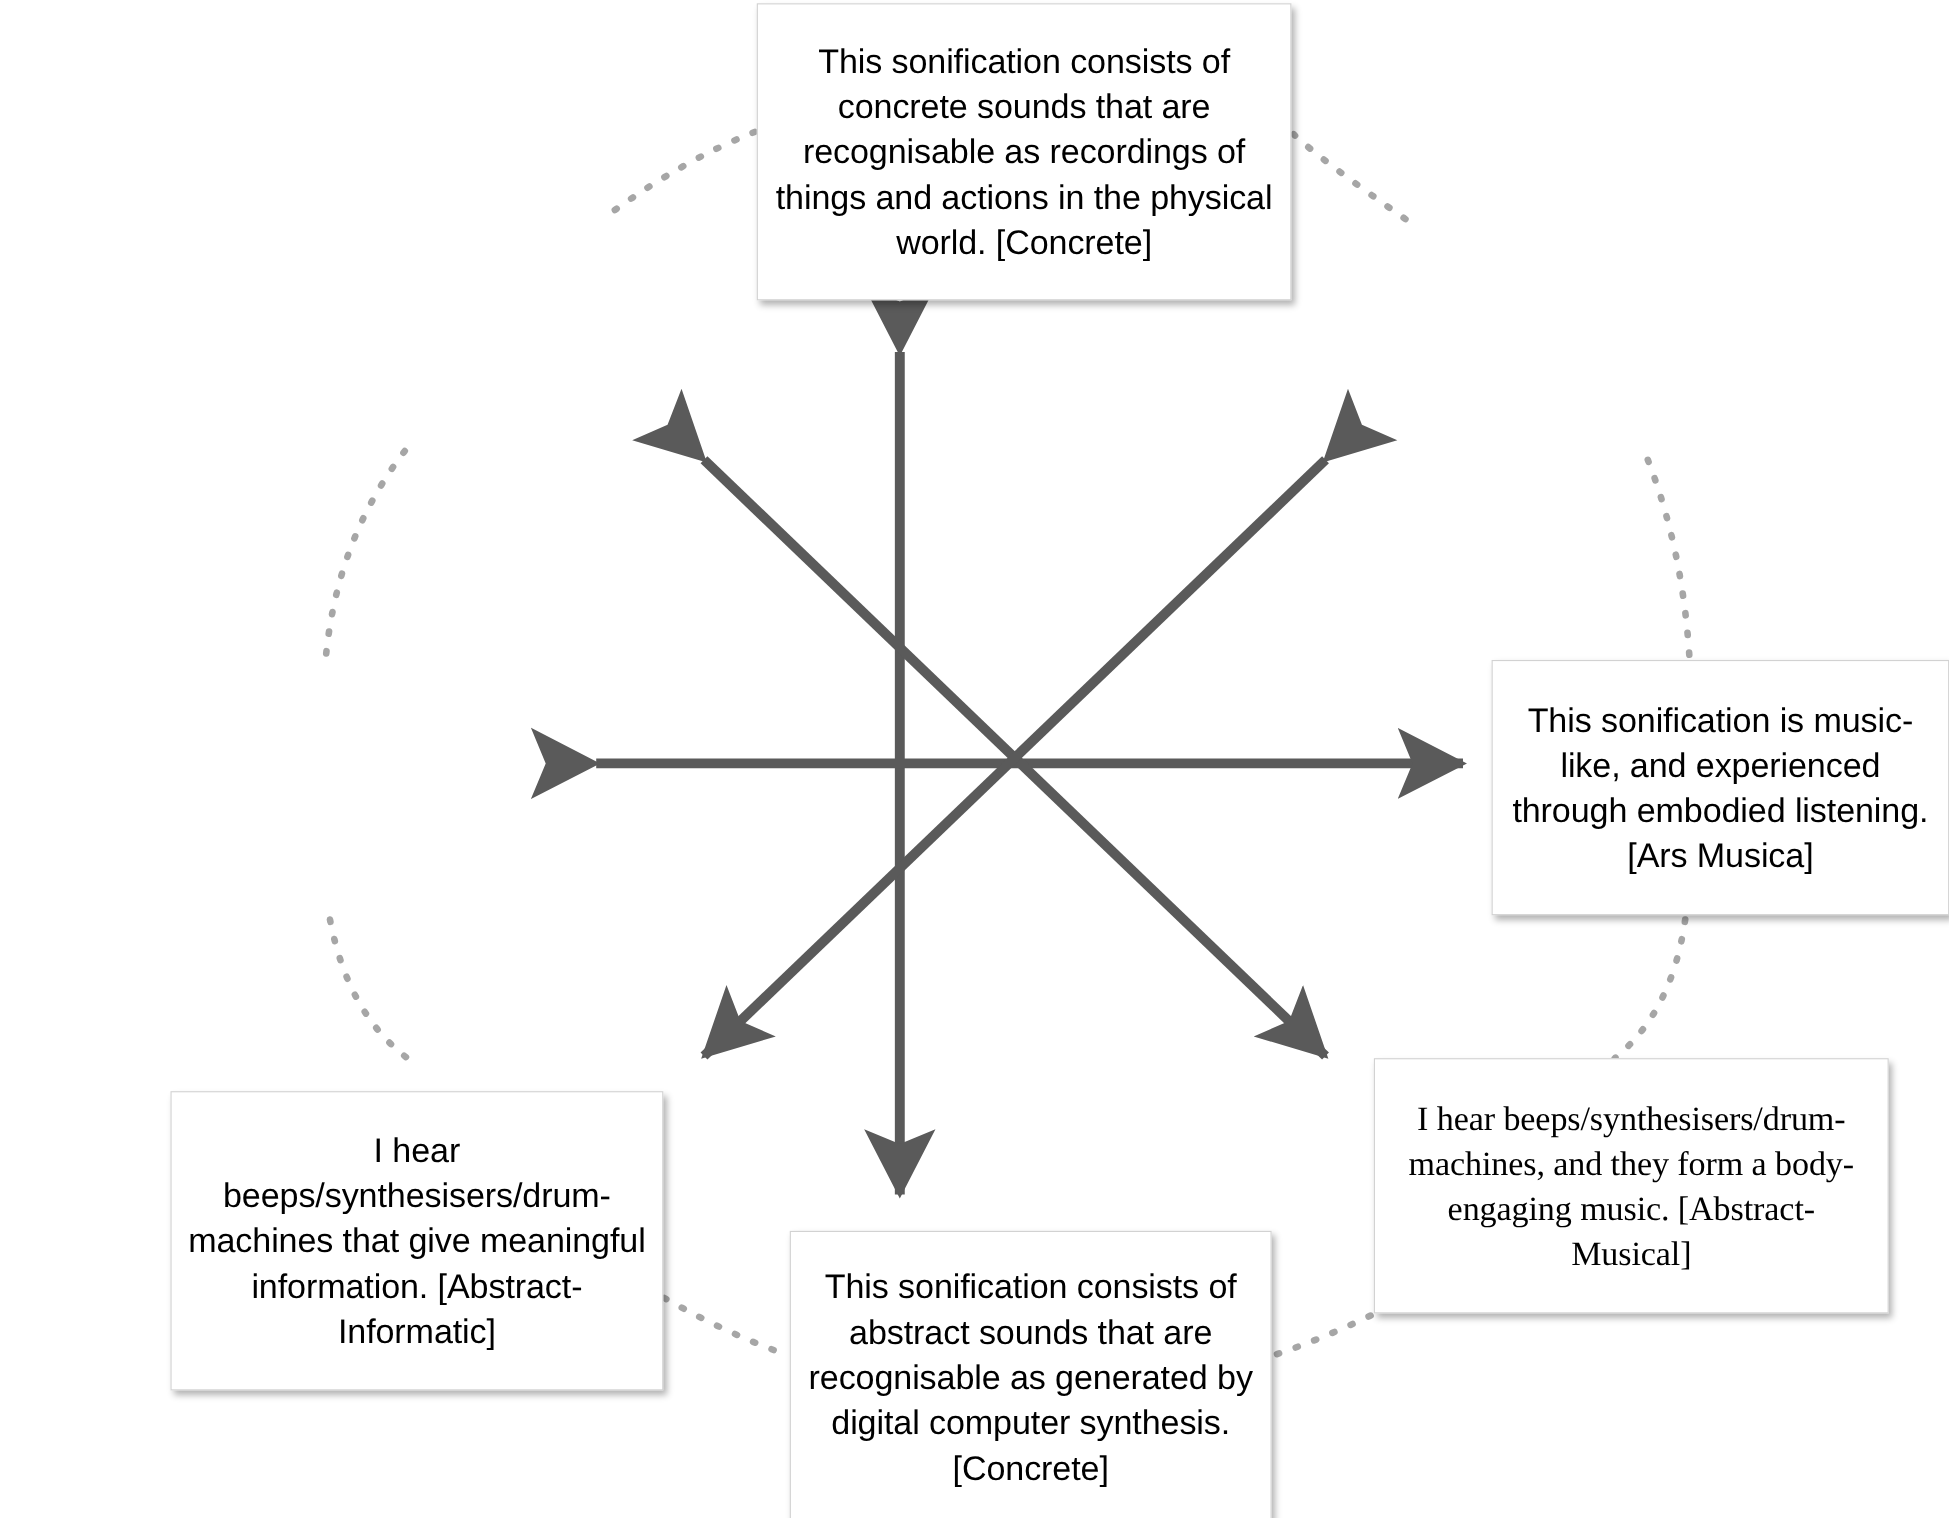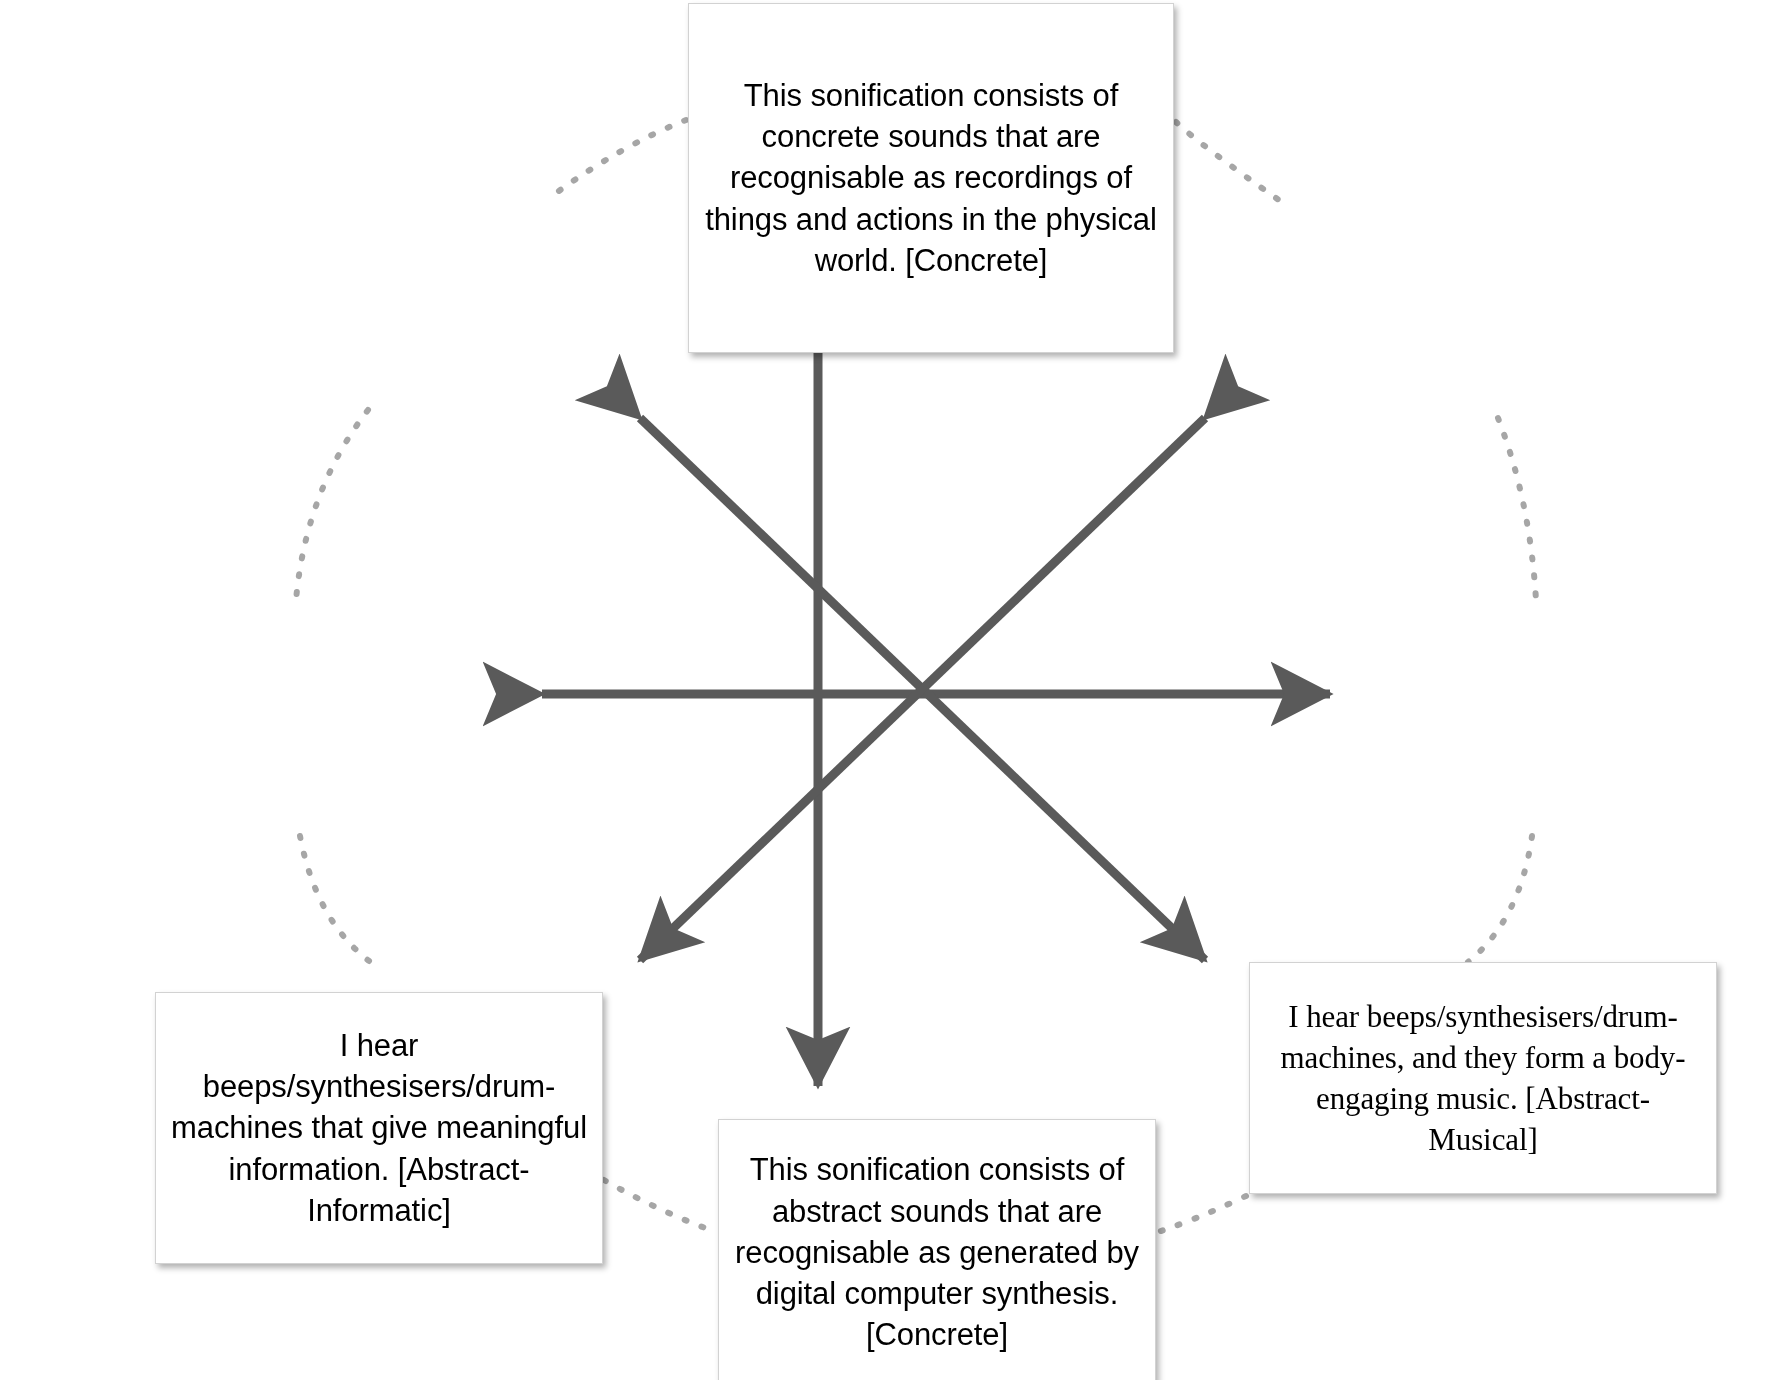--- a/index.html
+++ b/index.html
@@ -41,21 +41,21 @@
     line-height: 1.33;
     padding: 10px 14px;
     letter-spacing: -0.1px;
   }
   .node-text {
     display: block;
     width: 100%;
   }
 
   
-  #box-concrete      { left: 688px;  top: 3px;    width: 486px; height: 350px; justify-content: flex-end; }
+  #box-concrete      { left: 688px;  top: 3px;    width: 486px; height: 270px; justify-content: flex-end; }
   
   #box-concrete-informatic { left: 142px;  top: 196px;  width: 484px; height: 210px; }
   
   #box-concrete-musical    { left: 1247px; top: 205px;  width: 500px; height: 210px; }
   
   #box-ars-informatica     { left: 8px;    top: 600px;  width: 512px; height: 232px; }
   
   #box-ars-musica          { left: 1356px; top: 600px;  width: 416px; height: 232px; }
   
   #box-abstract-informatic { left: 155px;  top: 992px;  width: 448px; height: 272px; }
@@ -96,20 +96,23 @@
     </g>
   </svg>
 
   <div class="node-box" id="box-concrete">
     <span class="node-text">This sonification consists of concrete sounds that are recognisable as recordings of things and actions in the physical world. [Concrete]</span>
   </div>
 
 
 
 
+  <div class="node-box" id="box-ars-musica">
+    <span class="node-text">This sonification is music-like, and experienced through embodied listening. [Ars Musica]</span>
+  </div>
 
   <div class="node-box" id="box-abstract-informatic">
     <span class="node-text">I hear beeps/synthesisers/drum-machines that give meaningful information. [Abstract-Informatic]</span>
   </div>
 
   <div class="node-box" id="box-abstract-musical">
     <span class="node-text">I hear beeps/synthesisers/drum-machines, and they form a body-engaging music. [Abstract-Musical]</span>
   </div>
 
   <div class="node-box" id="box-abstract">

